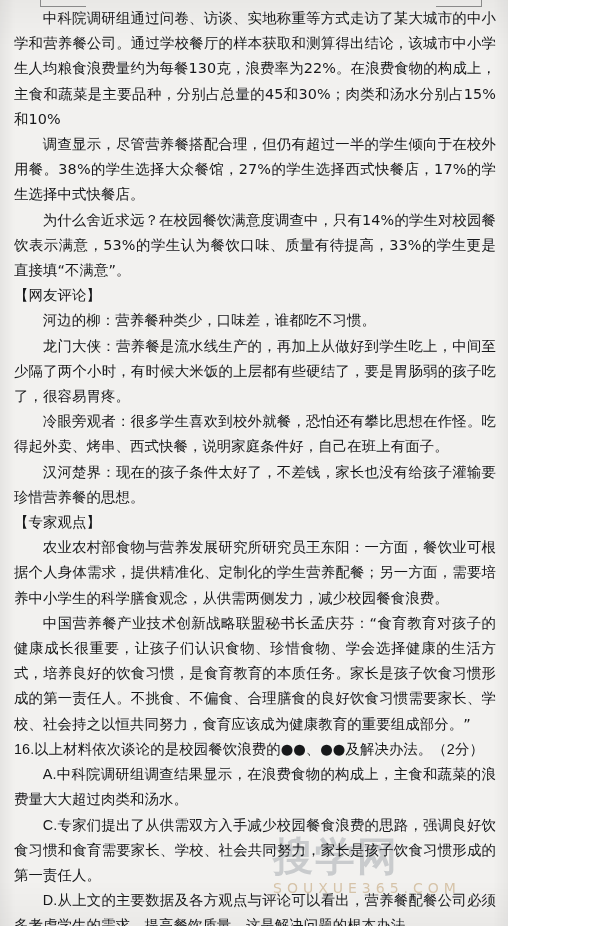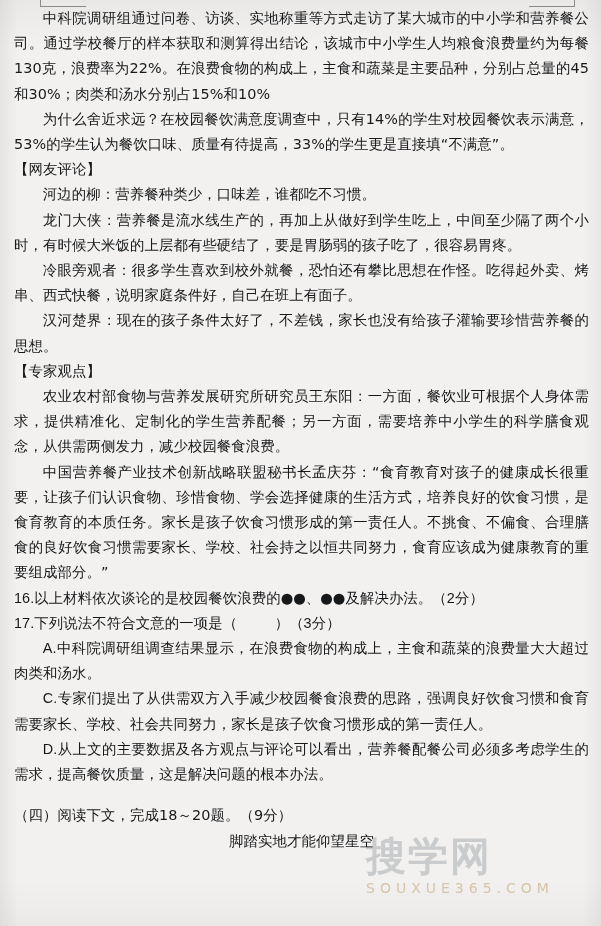--- a/index.html
+++ b/index.html
@@ -2,21 +2,21 @@
 <html><head>
 <meta charset="utf-8">
 <style>
   html, body {
     margin: 0;
     padding: 0;
     background: #ffffff;
   }
   #page {
     position: relative;
-    width: 601px;
+    width: 508px;
     height: 926px;
     background: #f2f1ef;
     overflow: hidden;
     font-family: "DejaVu Sans", "Liberation Sans", sans-serif;
     color: #17181a;
     box-sizing: border-box;
     padding: 6px 12px 0 14px;
   }
   
   #paper-noise {
@@ -120,35 +120,35 @@
 <body>
 
 <div id="page">
 
   <div class="corner-mark left"></div>
   <div class="corner-mark right"></div>
 
   <div class="doc">
 
     <p class="para">中科院调研组通过问卷、访谈、实地称重等方式走访了某大城市的中小学和营养餐公司。通过学校餐厅的样本获取和测算得出结论，该城市中小学生人均粮食浪费量约为每餐130克，浪费率为22%。在浪费食物的构成上，主食和蔬菜是主要品种，分别占总量的45和30%；肉类和汤水分别占15%和10%</p>
+    <p class="para">调查显示，尽管营养餐搭配合理，但仍有超过一半的学生倾向于在校外用餐。38%的学生选择大众餐馆，27%的学生选择西式快餐店，17%的学生选择中式快餐店。</p>
     <p class="para">为什么舍近求远？在校园餐饮满意度调查中，只有14%的学生对校园餐饮表示满意，53%的学生认为餐饮口味、质量有待提高，33%的学生更是直接填“不满意”。</p>
 
     <p class="heading-bracket">【网友评论】</p>
     <p class="para">河边的柳：营养餐种类少，口味差，谁都吃不习惯。</p>
     <p class="para">龙门大侠：营养餐是流水线生产的，再加上从做好到学生吃上，中间至少隔了两个小时，有时候大米饭的上层都有些硬结了，要是胃肠弱的孩子吃了，很容易胃疼。</p>
     <p class="para">冷眼旁观者：很多学生喜欢到校外就餐，恐怕还有攀比思想在作怪。吃得起外卖、烤串、西式快餐，说明家庭条件好，自己在班上有面子。</p>
     <p class="para">汉河楚界：现在的孩子条件太好了，不差钱，家长也没有给孩子灌输要珍惜营养餐的思想。</p>
 
     <p class="heading-bracket">【专家观点】</p>
     <p class="para">农业农村部食物与营养发展研究所研究员王东阳：一方面，餐饮业可根据个人身体需求，提供精准化、定制化的学生营养配餐；另一方面，需要培养中小学生的科学膳食观念，从供需两侧发力，减少校园餐食浪费。</p>
     <p class="para">中国营养餐产业技术创新战略联盟秘书长孟庆芬：“食育教育对孩子的健康成长很重要，让孩子们认识食物、珍惜食物、学会选择健康的生活方式，培养良好的饮食习惯，是食育教育的本质任务。家长是孩子饮食习惯形成的第一责任人。不挑食、不偏食、合理膳食的良好饮食习惯需要家长、学校、社会持之以恒共同努力，食育应该成为健康教育的重要组成部分。”</p>
 
     <p class="q-item"><span class="num">16.</span><span>以上材料依次谈论的是校园餐饮浪费的</span><span class="dot">●●</span><span>、</span><span class="dot">●●</span><span>及解决办法。</span><span class="num">（2分）</span></p>
 
-    <p class="q-item"><span class="num">17.</span><span>下列说法不符合文意的一项是（</span><span class="blankspace"></span><span>）</span><span class="num">（3分）</span></p>
 
     <p class="opt"><span class="num">A.</span><span>中科院调研组调查结果显示，在浪费食物的构成上，主食和蔬菜的浪费量大大超过肉类和汤水。</span></p>
     <p class="opt"><span class="num">C.</span><span>专家们提出了从供需双方入手减少校园餐食浪费的思路，强调良好饮食习惯和食育需要家长、学校、社会共同努力，家长是孩子饮食习惯形成的第一责任人。</span></p>
     <p class="opt"><span class="num">D.</span><span>从上文的主要数据及各方观点与评论可以看出，营养餐配餐公司必须多考虑学生的需求，提高餐饮质量，这是解决问题的根本办法。</span></p>
 
     <p class="flush">（四）阅读下文，完成18～20题。（9分）</p>
     <p class="title-center">脚踏实地才能仰望星空</p>
 
   </div>
 

